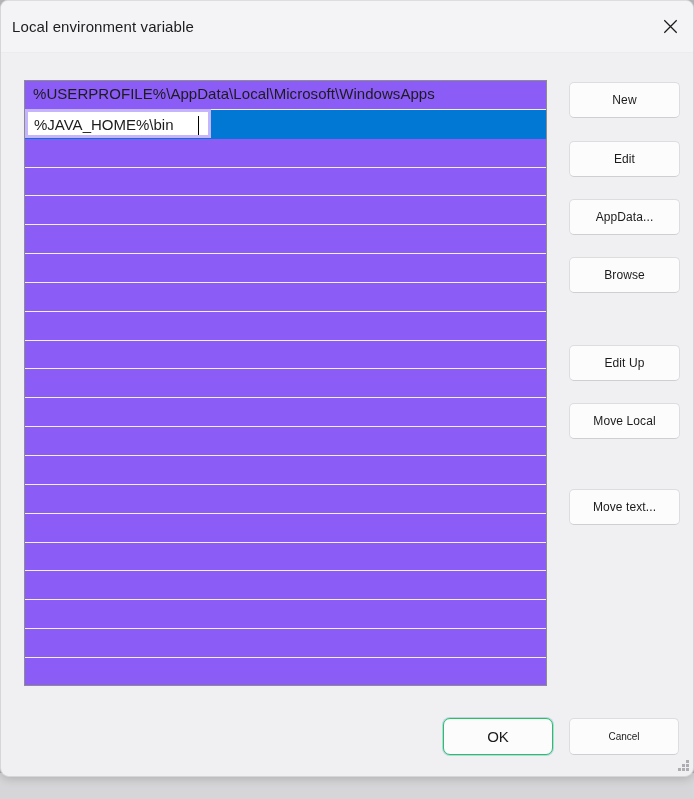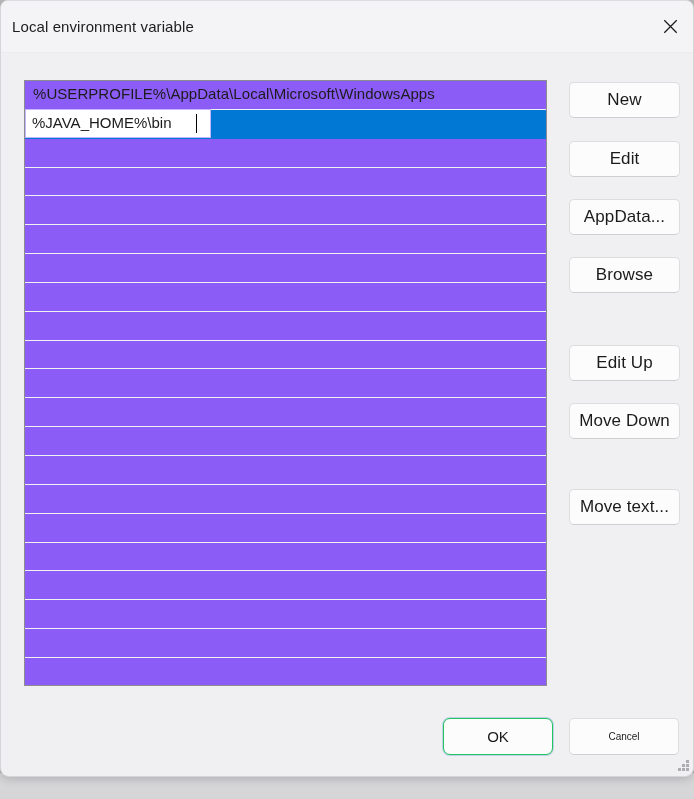--- a/index.html
+++ b/index.html
@@ -113,21 +113,21 @@
     border-bottom: 1px solid #0078d4;
   }
   
   .edit-cell {
     position: absolute;
     left: 0px;
     top: -1px;
     width: 186px;
     height: 29px;
     background: #ffffff;
-    border: 1px solid #c4b5fd;
+    border: 3px solid #c4b5fd;
     box-sizing: border-box;
   }
   .edit-cell .edit-value {
     position: absolute;
     left: 6px;
     top: 4px;
     font-size: 15px;
     color: #1c1c1c;
     white-space: nowrap;
   }
@@ -143,21 +143,21 @@
   
   .btn {
     position: absolute;
     width: 111px;
     height: 36px;
     background: #fcfcfd;
     border: 1px solid #dddde0;
     border-bottom-color: #cfcfd2;
     border-radius: 5px;
     box-sizing: border-box;
-    font-size: 17px;
+    font-size: 12px;
     color: #1b1b1b;
     display: flex;
     align-items: center;
     justify-content: center;
     letter-spacing: 0.1px;
   }
   #btn-new        { left: 568px; top: 81px; }
   #btn-edit       { left: 568px; top: 140px; }
   #btn-browse     { left: 568px; top: 198px; }
   #btn-delete     { left: 568px; top: 256px; }
@@ -266,21 +266,21 @@
       <div class="row"></div>
       <div class="row"></div>
       <div class="row"></div>
     </div>
 
   <div class="btn" id="btn-new">New</div>
   <div class="btn" id="btn-edit">Edit</div>
   <div class="btn" id="btn-browse">AppData...</div>
   <div class="btn" id="btn-delete">Browse</div>
   <div class="btn" id="btn-move-up">Edit Up</div>
-  <div class="btn" id="btn-move-down">Move Down</div>
+  <div class="btn" id="btn-move-down">Move Local</div>
   <div class="btn" id="btn-edit-text">Move text...</div>
 
   <div id="btn-ok">OK</div>
   <div id="btn-cancel">Cancel</div>
 
   <div id="resize-grip">
     <i style="left:9px; top:0px;"></i>
     <i style="left:5px; top:4px;"></i>
     <i style="left:9px; top:4px;"></i>
     <i style="left:1px; top:8px;"></i>

